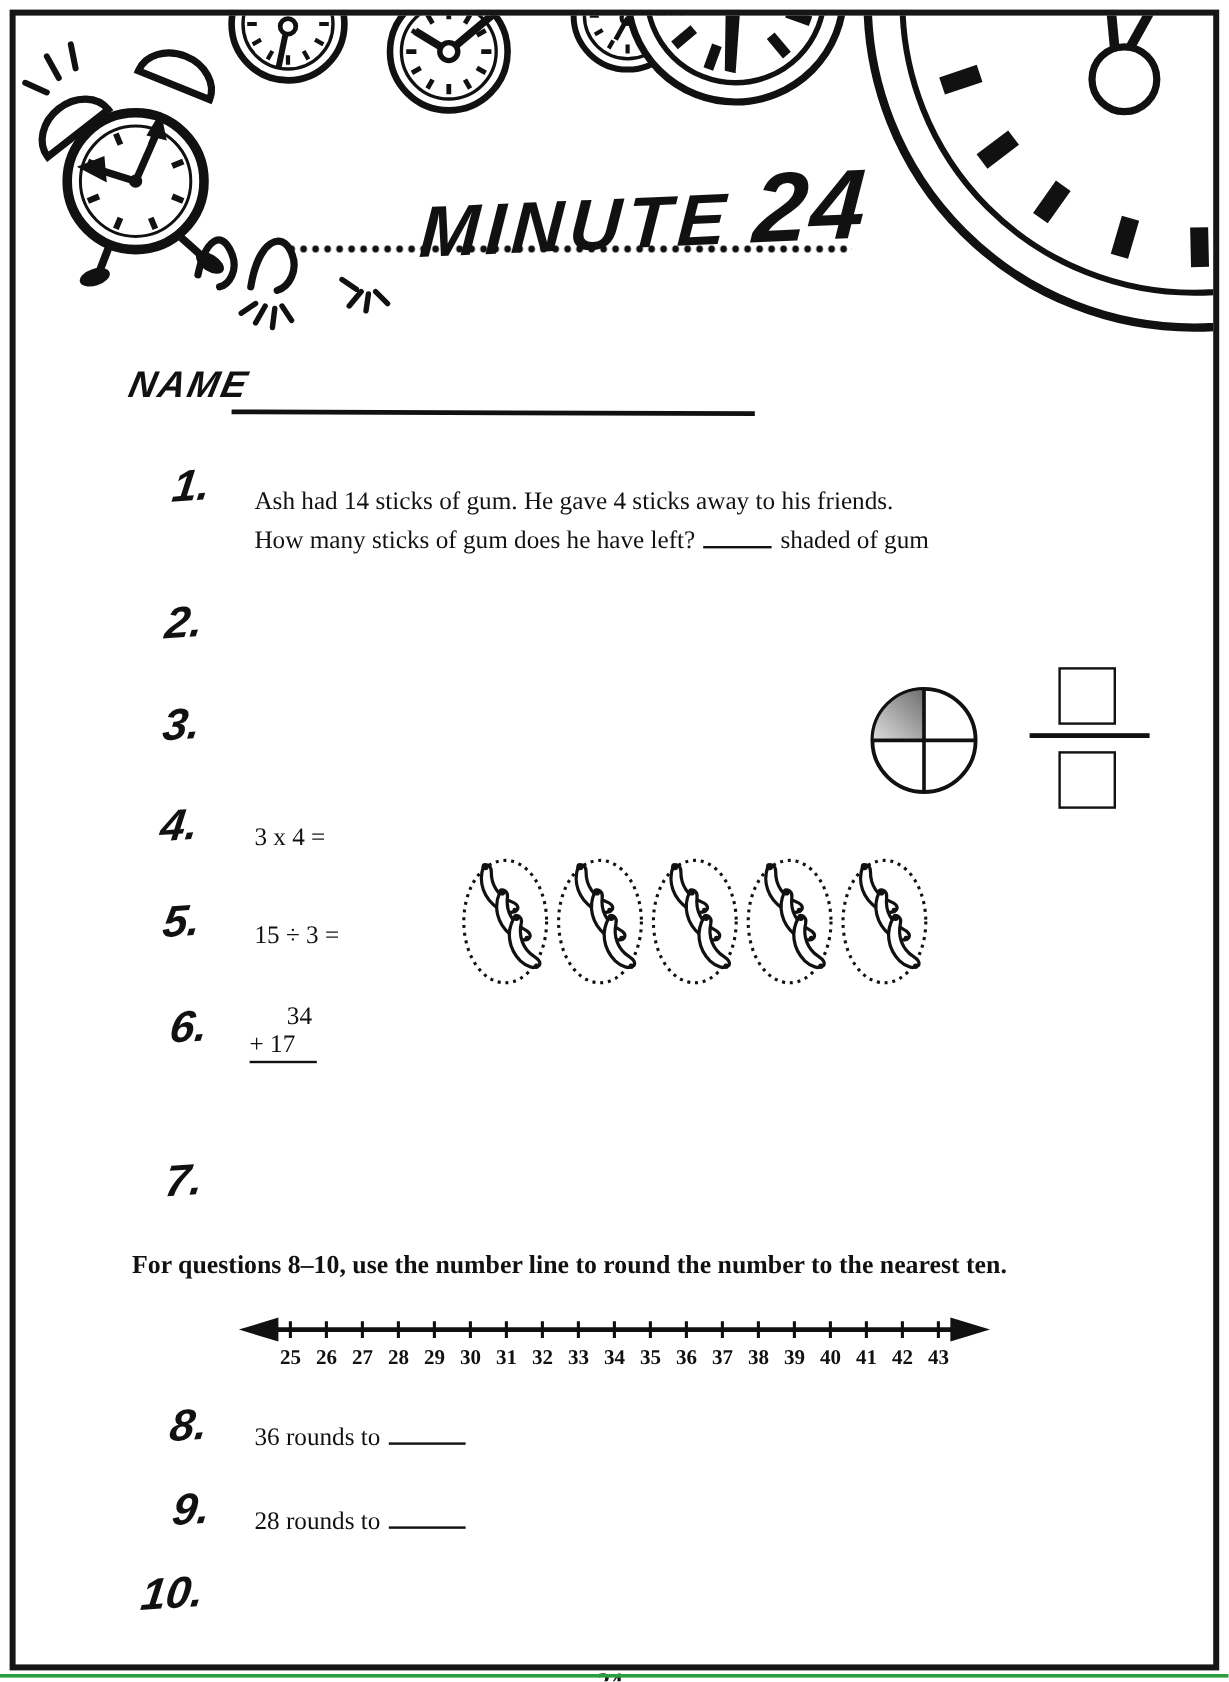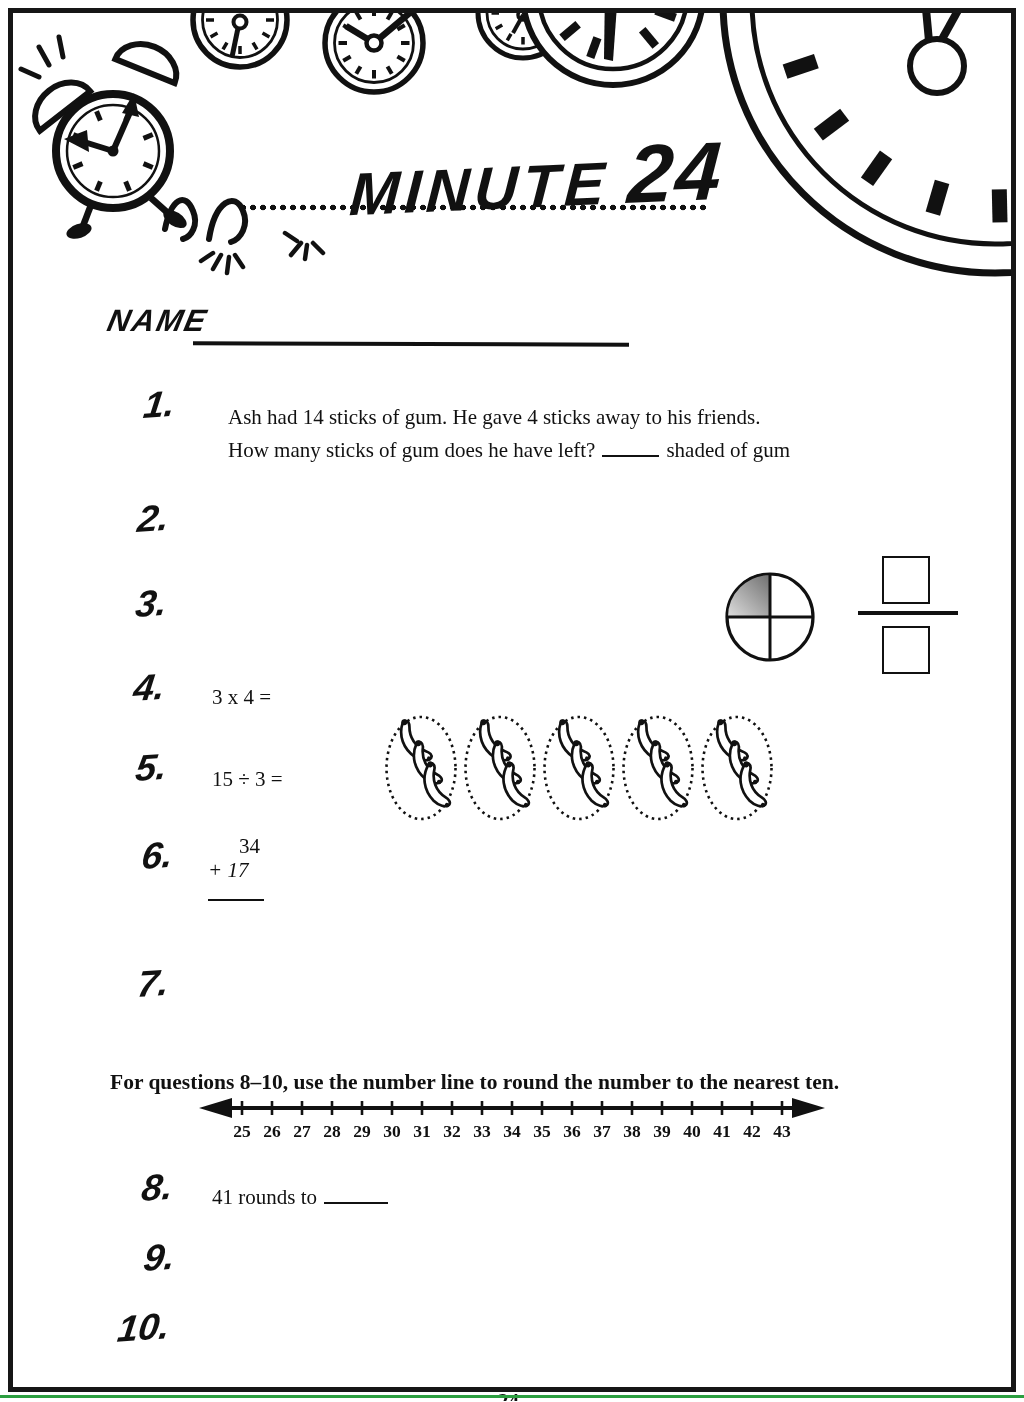--- a/index.html
+++ b/index.html
@@ -17,29 +17,29 @@
           background-image:radial-gradient(circle,#111 2.7px,transparent 3.1px);
           background-size:10px 9px;background-repeat:repeat-x;}
   .namelabel{position:absolute;left:108px;top:303px;font-family:"Liberation Sans",sans-serif;
              font-weight:bold;font-style:italic;font-size:31px;letter-spacing:2px;
              transform:skewX(-12deg);}
   .nameline{position:absolute;left:193px;top:342px;width:436px;height:4px;background:#111;
             transform:rotate(.2deg);}
   .qnum{position:absolute;font-family:"Liberation Sans",sans-serif;font-weight:bold;
         font-style:italic;font-size:37px;transform:skewX(-11deg) rotate(-4deg);line-height:1;}
   .qtext{position:absolute;font-size:21px;line-height:33px;white-space:nowrap;}
-  .wrap{white-space:normal;margin-left:16px;}
+  .wrap{white-space:normal;}
   .blank{display:inline-block;border-bottom:2.4px solid #111;height:0.85em;margin:0 7px;}
   .w57{width:57px}.w62{width:62px}.w58{width:58px}.w64{width:64px}
   .ul{text-decoration:underline;}
   .addition{position:absolute;left:208px;top:834px;width:56px;font-size:21px;line-height:24px;}
   .addition .a-top{text-align:right;padding-right:4px;}
-  .addition .a-bot{border-bottom:2.6px solid #111;padding-bottom:17px;font-style:italic;}
+  .addition .a-bot{border-bottom:2.6px solid #111;padding-bottom:2px;}
   .instruction{position:absolute;left:110px;top:1042px;font-size:21.5px;font-weight:bold;
-               white-space:nowrap;margin-top:28px;}
+               white-space:nowrap;}
   .fracbox{position:absolute;width:44px;height:44px;border:2.6px solid #111;background:#fff;}
   .fracline{position:absolute;left:858px;top:611px;width:100px;height:3.5px;background:#111;}
   .nl-svg text{font-family:"Liberation Serif",serif;font-weight:bold;font-size:17.5px;
                fill:#111;text-anchor:middle;}
   .greenline{position:absolute;left:0;top:1395px;width:1024px;height:3px;background:#2b9e3f;}
   .pagenum-clip{position:absolute;left:498px;top:1389px;width:44px;height:12px;overflow:hidden;}
   .pagenum{font-size:21px;font-weight:bold;font-family:"Liberation Serif",serif;}
 </style>
 </head>
 <body>
@@ -312,24 +312,27 @@
         <text x="464" y="43">39</text>
         <text x="494" y="43">40</text>
         <text x="524" y="43">41</text>
         <text x="554" y="43">42</text>
         <text x="584" y="43">43</text>
       </g>
   </svg>
 
   <div class="qnum" style="left:142px;top:1169px">8.</div>
   <div class="qtext" style="left:212px;top:1181px">
-    <span>41 rounds to</span><span class="blank w64"></span>
+    <span>36 rounds to</span><span class="blank w64"></span>
   </div>
 
   <div class="qnum" style="left:144px;top:1239px">9.</div>
+  <div class="qtext" style="left:212px;top:1251px">
+    <span>28 rounds to</span><span class="blank w64"></span>
+  </div>
 
   <div class="qnum" style="left:118px;top:1309px">10.</div>
 
   <div class="pagenum-clip">
     <span class="pagenum">24</span>
   </div>
   <div class="greenline" style="background: rgb(43, 158, 63);"></div>
 </div>
 
 </body></html>

